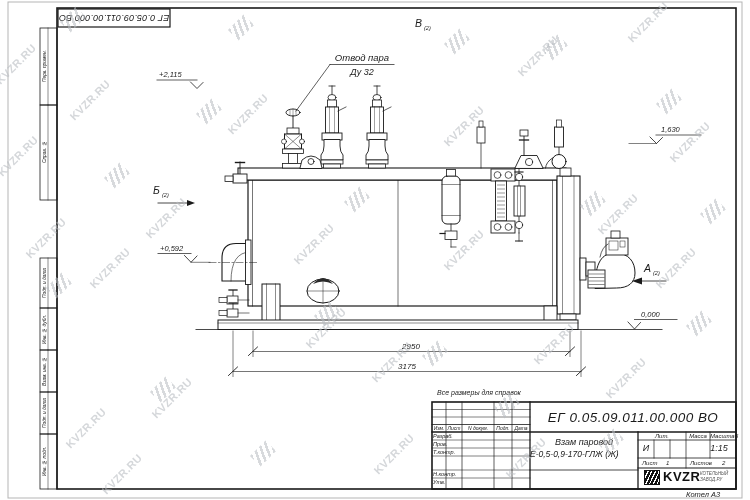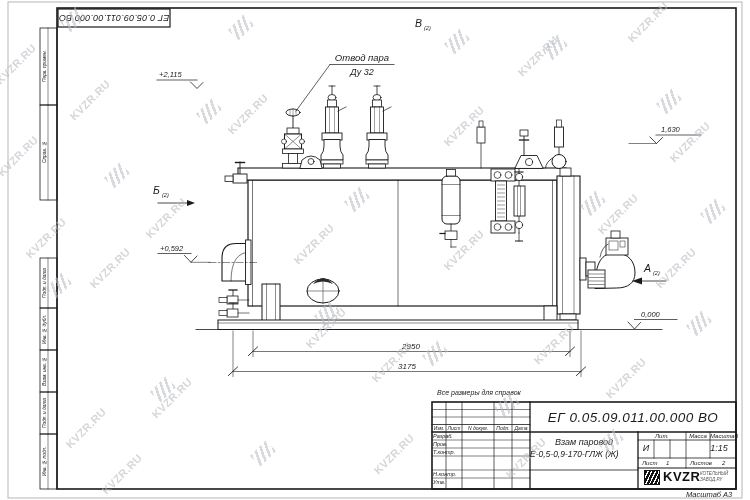--- a/index.html
+++ b/index.html
@@ -368,21 +368,21 @@
 
 <div class="txt" style="left:642px;top:459.5px;font-size:6px">Лист</div>
 <div class="txt" style="left:666px;top:459.5px;font-size:6px">1</div>
 <div class="txt" style="left:690px;top:459.5px;font-size:6px">Листов</div>
 <div class="txt" style="left:722px;top:459.5px;font-size:6px">2</div>
 
 <div class="logo-sq"></div>
 <div class="txt kvzr">KVZR</div>
 <div class="txt tiny2"><span>КОТЕЛЬНЫЙ</span><br><span>ЗАВОД.РУ</span></div>
 
-<div class="txt" style="left:686px;top:490px;font-size:7.5px">Масштаб А3</div>
+<div class="txt" style="left:686px;top:490px;font-size:7.5px">Котел А3</div>
 
 <div class="wm-layer">
   <div class="wm-t" style="left:-10px;top:58px">KVZR.RU</div>
   <div class="wm-t" style="left:64px;top:94px">KVZR.RU</div>
   <div class="wm-t" style="left:-8px;top:150px">KVZR.RU</div>
   <div class="wm-t" style="left:84px;top:262px">KVZR.RU</div>
   <div class="wm-t" style="left:20px;top:232px">KVZR.RU</div>
   <div class="wm-t" style="left:60px;top:422px">KVZR.RU</div>
   <div class="wm-t" style="left:96px;top:468px">KVZR.RU</div>
   <div class="wm-t" style="left:140px;top:212px">KVZR.RU</div>

